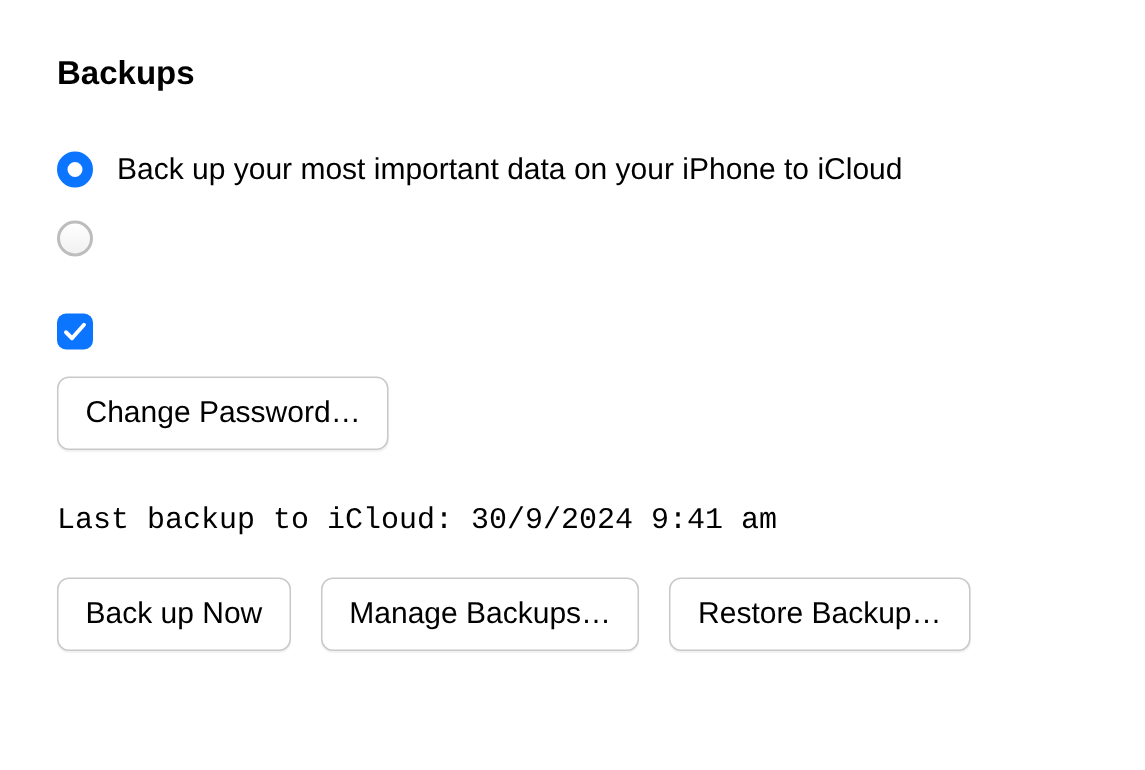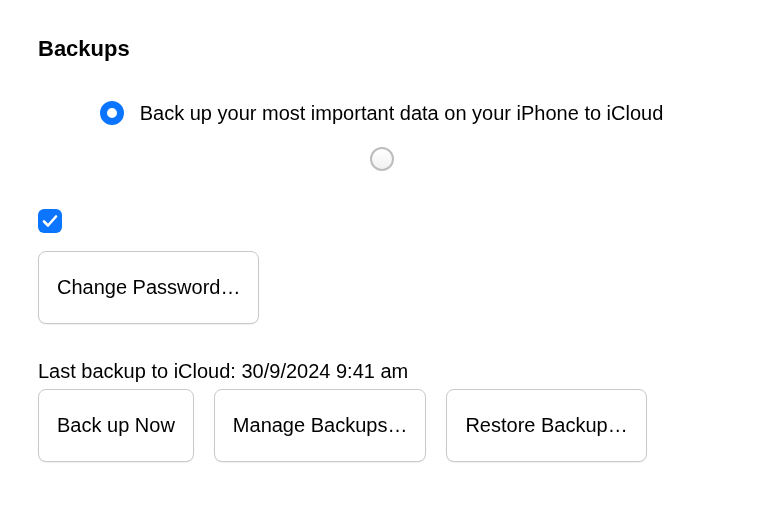--- a/index.html
+++ b/index.html
@@ -18,21 +18,20 @@
       font-weight: 700;
       font-size: 22px;
       margin-bottom: 36px;
     }
     .option-row {
       display: flex;
       align-items: center;
       gap: 16px;
       margin-bottom: 20px;
       cursor: pointer;
-      justify-content: center;
     }
     .radio {
       width: 24px;
       height: 24px;
       border-radius: 50%;
       flex: 0 0 auto;
       position: relative;
     }
     .radio.selected {
       border: 7px solid #0b75ff;
@@ -62,33 +61,34 @@
     .checkbox svg { position: absolute; left: 4px; top: 4px; }
     .check-label-main { font-size: 20px; }
     .check-label-sub {
       color: #8a8a8f;
       font-size: 20px;
       margin-top: 4px;
     }
     .btn {
       font-family: inherit;
       font-size: 20px;
-      padding: 24px 18px;
+      padding: 12px 18px;
       background: #fff;
       border: 1px solid #c9c9c9;
       border-radius: 8px;
       box-shadow: 0 1px 1px rgba(0,0,0,0.06);
       cursor: pointer;
       color: #000;
     }
     .btn-row-top { margin-top: 18px; }
     .last-backup {
       margin-top: 34px;
       font-size: 20px;
-      margin-bottom: 4px;
+      margin-bottom: 24px;
+      font-family: Liberation Mono, monospace;
     }
     .btn-row-bottom {
       display: flex;
       gap: 20px;
     }
   </style>
 </head>
 <body>
 
 <div class="heading">Backups</div>

